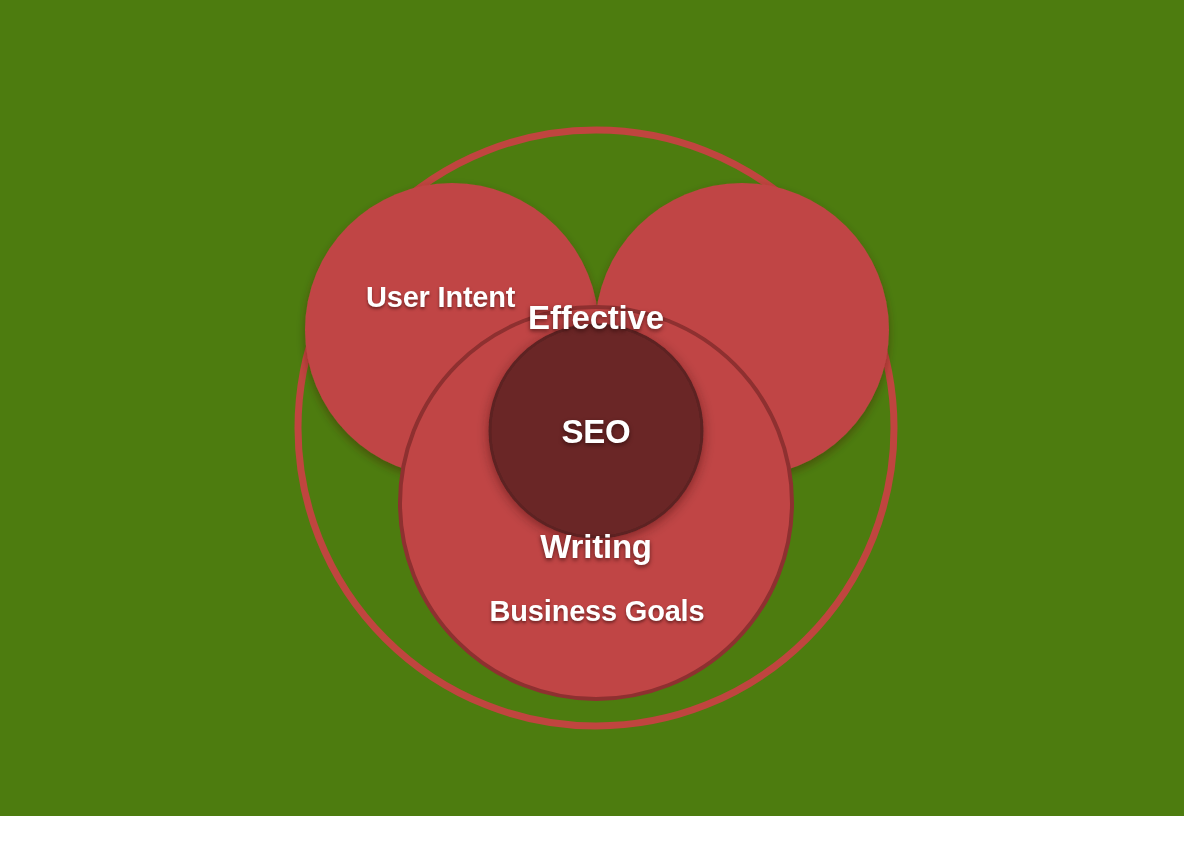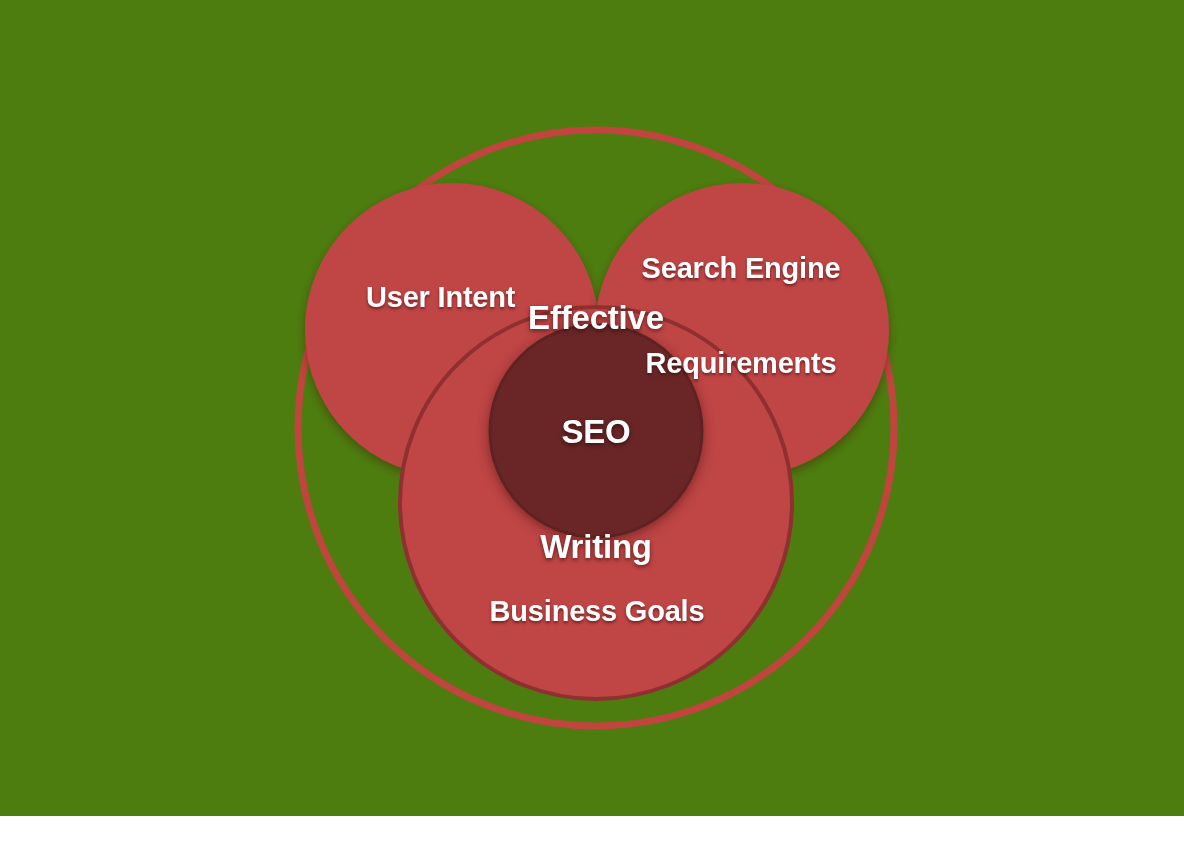--- a/index.html
+++ b/index.html
@@ -100,24 +100,20 @@
 
     <circle id="circle-business-goals" cx="596" cy="503" r="196" fill="#c04545" stroke="#8e3030" stroke-width="4"></circle>
 
     <circle id="circle-center" cx="596" cy="431" r="106" fill="#6b2828" stroke="#5d2222" stroke-width="3" filter="url(#center-shadow)"></circle>
   </svg>
 
   <div class="venn-label" id="label-user-intent">
     <span class="label-line">User Intent</span>
   </div>
 
-  <div class="venn-label" id="label-search-engine">
-    <span class="label-line">Search Engine</span>
-    <span class="label-line">Requirements</span>
-  </div>
 
   <div class="venn-label" id="label-center">
     <span class="label-line">Effective</span>
     <span class="label-line">SEO</span>
     <span class="label-line">Writing</span>
   </div>
 
   <div class="venn-label" id="label-business-goals">
     <span class="label-line">Business Goals</span>
   </div>

